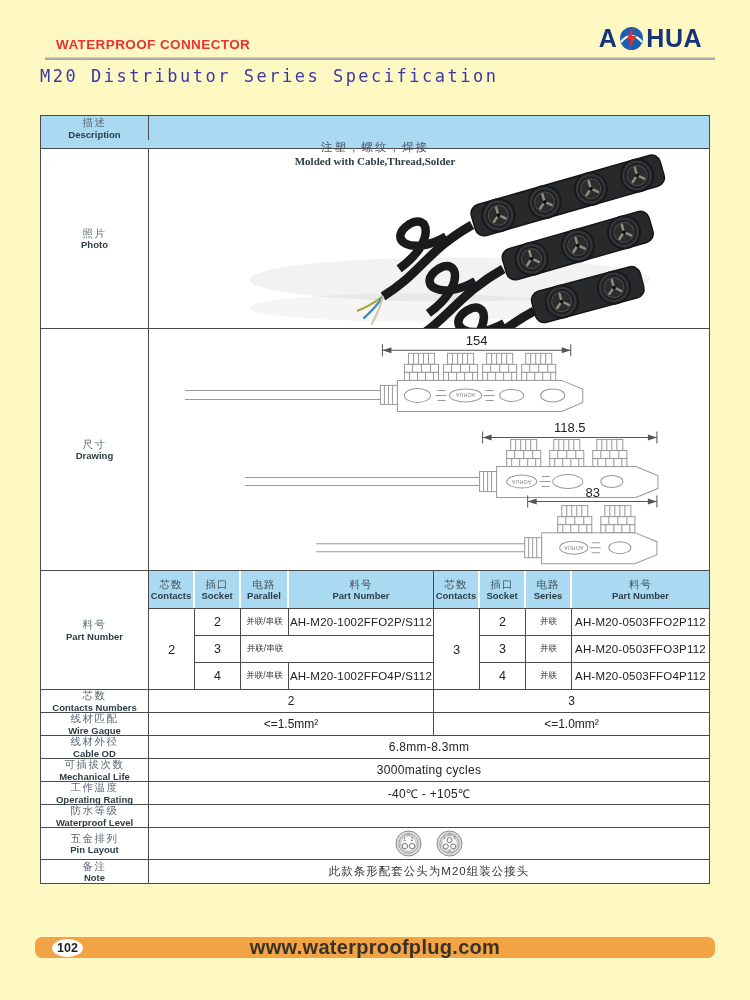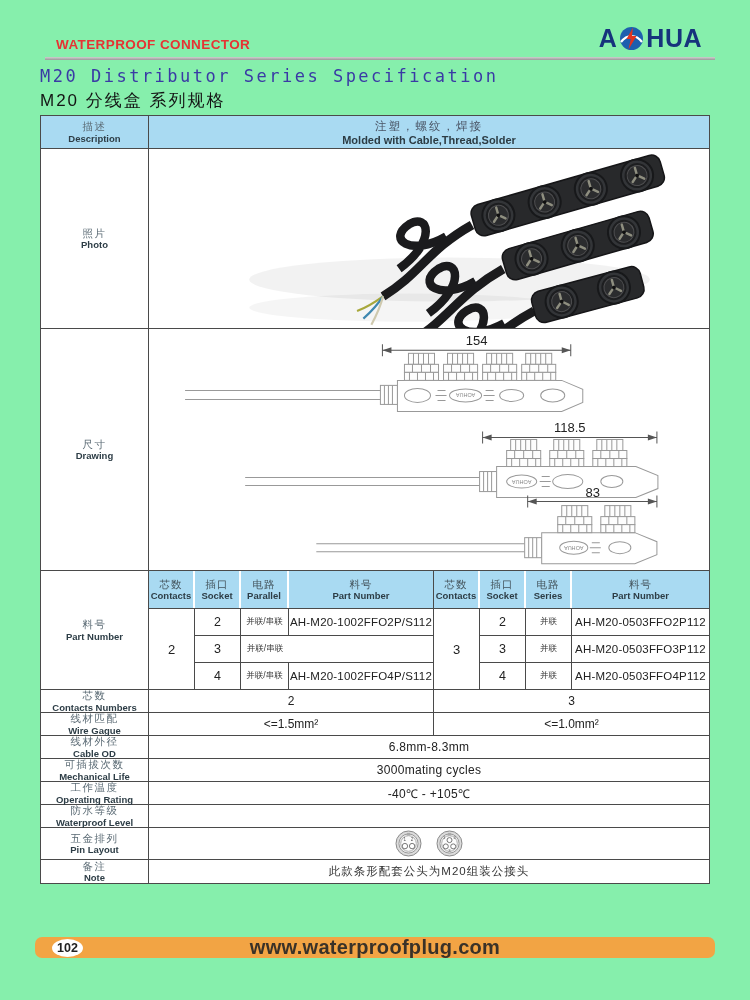--- a/index.html
+++ b/index.html
@@ -1,18 +1,18 @@
 <!DOCTYPE html>
 <html><head>
 <meta charset="utf-8">
 <style>
   * { box-sizing: border-box; margin: 0; padding: 0; }
   html,body { width: 750px; background: #fff; }
   body { font-family: "Liberation Sans", sans-serif; }
-  .page { position: relative; width: 750px; height: 1000px; background: #86efac; overflow: hidden; }
+  .page { position: relative; width: 750px; height: 1000px; background: #fef9c3; overflow: hidden; }
 
   
   .tagline { position: absolute; left: 56px; top: 37px; font-size: 13.5px; font-weight: bold;
              color: #e63333; letter-spacing: 0.4px; }
   .logo { position: absolute; top: 24px; right: 48px; display: flex; align-items: center; gap: 1px; }
   .logo-txt { font-size: 25px; font-weight: bold; color: #16337c; letter-spacing: 0.5px; }
   .hrule { position: absolute; left: 45px; top: 57px; width: 670px; height: 3px;
            background: linear-gradient(#cfcfcf, #9a9a9a); }
   .title-en { position: absolute; left: 40px; top: 66px; font-family: "DejaVu Sans Mono", monospace;
               font-size: 17px; color: #3a3aa5; letter-spacing: 2.5px; }
@@ -22,22 +22,22 @@
   
   .tbl { position: absolute; left: 40px; top: 115px; width: 670px; border: 1px solid #4a4a4a; background: #fff; }
   .row { display: flex; border-bottom: 1px solid #4a4a4a; align-items: stretch; }
   .row:last-child { border-bottom: none; }
   .blue { background: #a9daf2; }
   .lbl { width: 108px; min-width: 108px; border-right: 1px solid #4a4a4a; display: flex;
          flex-direction: column; justify-content: center; align-items: center; text-align: center; }
   .lbl .cn { font-size: 10.5px; color: #5a6a74; letter-spacing: 1.5px; line-height: 1.2; }
   .lbl .en { font-size: 9.5px; font-weight: bold; color: #2d3d46; line-height: 1.2; }
   .vcenter { flex: 1; display: flex; flex-direction: column; justify-content: center;
-             align-items: center; text-align: center; }
-  .r-desc { height: 33px; }
+             align-items: center; text-align: center; font-family: Liberation Serif, serif; }
+  .r-desc { height: 33px; flex-direction: column; }
   .r-desc .lbl { background: transparent; }
   .desc-cn { font-size: 11.5px; color: #4a5566; letter-spacing: 2px; }
   .desc-en { font-size: 11px; font-weight: bold; color: #2c3c44; }
   .r-photo { height: 180px; }
   .r-draw  { height: 242px; }
   .art { flex: 1; display: block; }
   .art svg { display: block; width: 100%; height: 100%; }
 
   
   .r-pn { height: 119px; }
@@ -96,21 +96,20 @@
     <span class="logo-txt">A</span>
     <svg width="27" height="27" viewBox="0 0 27 27">
       <circle cx="13.5" cy="13.5" r="11.5" fill="#1d5fae"></circle>
       <path d="M3,17 C9,9 18,9 24,17" stroke="#fff" stroke-width="2.2" fill="none"></path>
       <polygon points="15,2.5 8.5,14 12.8,14 10.5,24.5 18.5,11 14,11" fill="#e03420"></polygon>
     </svg>
     <span class="logo-txt">HUA</span>
   </div>
   <div class="hrule"></div>
   <div class="title-en">M20 Distributor Series Specification</div>
-  <div class="title-cn">M20 分线盒 系列规格</div>
 
   <div class="tbl">
 
     <div class="row r-desc blue">
       <div class="lbl">
         <div class="cn">描述</div>
         <div class="en">Description</div>
       </div>
       <div class="vcenter">
         <div class="desc-cn">注塑，螺纹，焊接</div>

